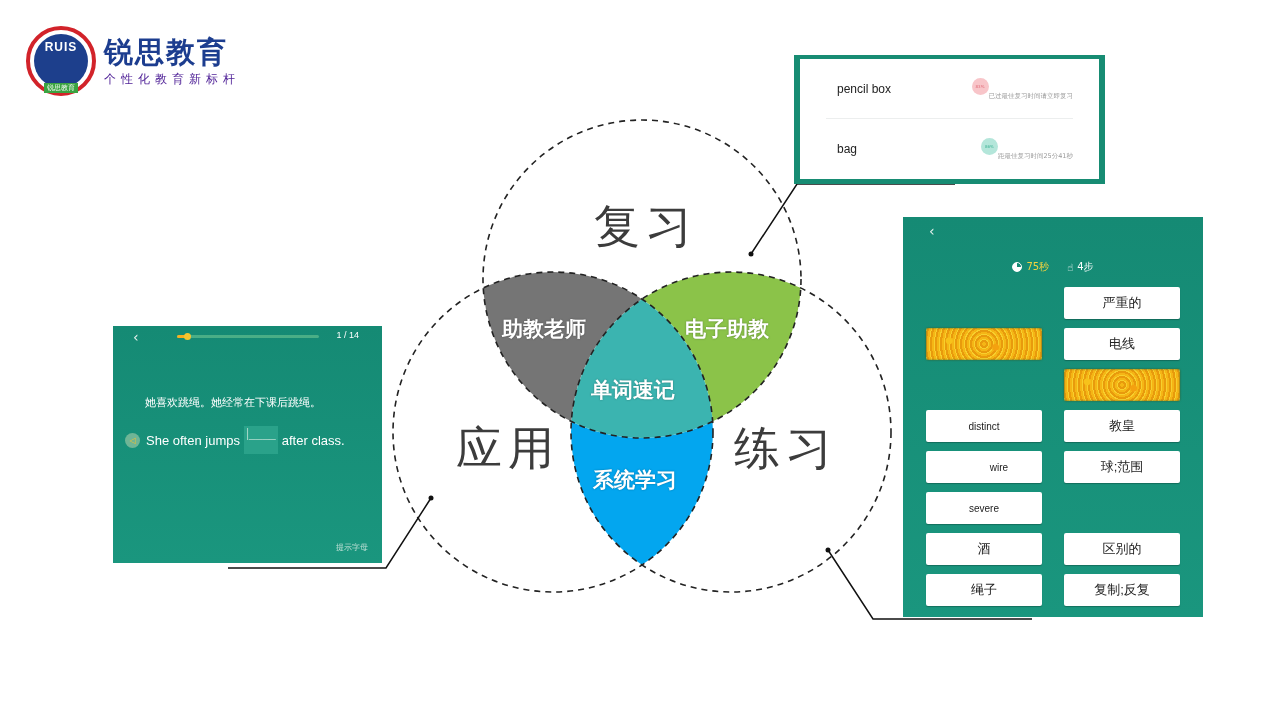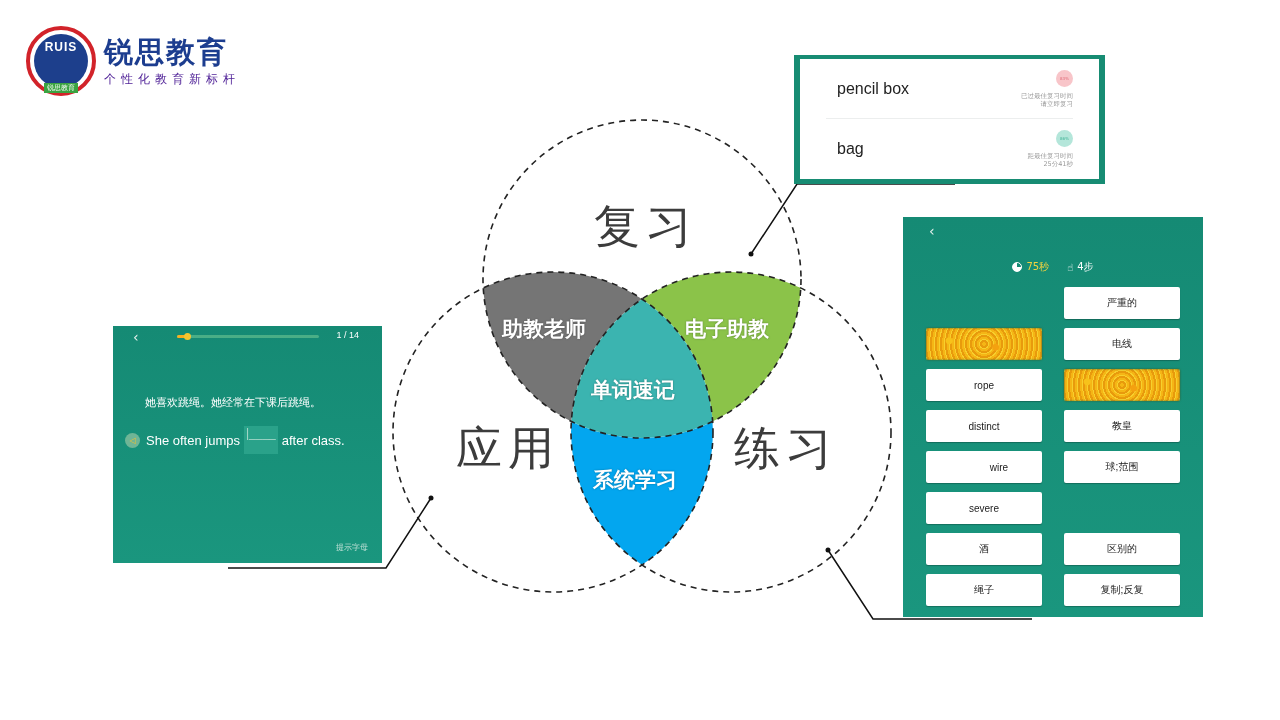--- a/index.html
+++ b/index.html
@@ -19,22 +19,22 @@
   
   svg.venn { position: absolute; left: 0; top: 0; width: 1280px; height: 720px; }
   .venn-label { position: absolute; font-size: 46px; color: #3c3c3c; letter-spacing: 6px; font-family: "DejaVu Sans", sans-serif; }
   .region-label { position: absolute; color: #fff; font-weight: bold; font-size: 21px; text-shadow: 0 0 2px rgba(0,0,0,0.35); white-space: nowrap; }
 
   
   .review-card { position: absolute; left: 794px; top: 55px; width: 311px; height: 129px; background: #178c73; padding: 4px 6px 5px 6px; }
   .review-inner { background: #fff; width: 100%; height: 100%; padding: 0 26px 0 26px; }
   .review-row { height: 60px; display: flex; align-items: center; justify-content: space-between; border-bottom: 1px solid #eceeee; }
   .review-row:last-child { border-bottom: none; }
-  .review-word { font-size: 16px; color: #222; font-family: "Liberation Sans", sans-serif; padding-left: 11px; }
-  .review-right { text-align: left; display: flex; flex-direction: column; align-items: flex-end; }
+  .review-word { font-size: 12px; color: #222; font-family: "Liberation Sans", sans-serif; padding-left: 11px; }
+  .review-right { text-align: left; display: flex; flex-direction: row; align-items: flex-end; }
   .pct-circle { width: 17px; height: 17px; border-radius: 50%; font-size: 4px; display: flex; align-items: center; justify-content: center; margin-bottom: 5px; }
   .pct-red { background: #f8c5c9; color: #e06a77; }
   .pct-green { background: #b4e6da; color: #3fb396; }
   .review-note { font-size: 6.5px; color: #999; line-height: 8px; }
 
   
   .spell-panel { position: absolute; left: 113px; top: 326px; width: 269px; height: 237px; background: linear-gradient(180deg,#158a74 0%, #1a967e 100%); color: #fff; }
   .spell-back { position: absolute; left: 20px; top: 3px; font-size: 14px; color: #e6f2ee; }
   .progress-track { position: absolute; left: 64px; top: 9px; width: 142px; height: 3px; background: #4aae86; border-radius: 2px; }
   .progress-fill { position: absolute; left: 0; top: 0; height: 3px; width: 10px; background: #f6b021; border-radius: 2px; }
@@ -47,21 +47,21 @@
   .hint { position: absolute; right: 14px; bottom: 10px; font-size: 8px; color: #bfe0d6; }
 
   
   .match-panel { position: absolute; left: 903px; top: 217px; width: 300px; height: 400px; background: linear-gradient(180deg,#158a74 0%, #1a967e 100%); }
   .match-back { position: absolute; left: 26px; top: 6px; font-size: 14px; color: #e6f2ee; }
   .match-title { position: absolute; left: 0; width: 100%; top: 9px; text-align: center; font-size: 10px; color: #fff; }
   .match-stats { position: absolute; left: 0; width: 100%; top: 43px; display: flex; justify-content: center; gap: 18px; font-size: 10px; }
   .stat-time { color: #f3d33e; display: flex; align-items: center; gap: 4px; }
   .stat-steps { color: #fff; display: flex; align-items: center; gap: 4px; }
   .clock-icon { width: 10px; height: 10px; border-radius: 50%; background: conic-gradient(#158a74 0 25%, #fff 25% 100%); border: 1px solid #fff; }
-  .tile { position: absolute; width: 116px; height: 32px; background: #fff; border-radius: 2px; display: flex; align-items: center; justify-content: center; font-size: 10px; color: #222; box-shadow: 0 1px 1px rgba(0,0,0,0.25); font-family: Liberation Sans, sans-serif; }
+  .tile { position: absolute; width: 116px; height: 32px; background: #fff; border-radius: 2px; display: flex; align-items: center; justify-content: center; font-size: 13px; color: #222; box-shadow: 0 1px 1px rgba(0,0,0,0.25); font-family: Liberation Sans, sans-serif; }
   .tile.en { font-family: "Liberation Sans", sans-serif; font-size: 10px; }
   .tile.flower { background: radial-gradient(circle at 20% 40%, #f7c21a 0 3px, transparent 4px), radial-gradient(circle at 60% 60%, #f4a10f 0 3px, transparent 4px), repeating-radial-gradient(circle at 50% 50%, #f5b515 0 2px, #e89a0c 2px 4px, #f7cf2d 4px 5px); box-shadow: 0 0 2px #2f6b3a inset, 0 0 2px #3a5a26; }
 </style>
 </head>
 <body>
 
 <div class="logo">
   <div class="logo-badge">
     <div class="inner">
       <span class="ruis">RUIS</span>
@@ -189,21 +189,20 @@
       <span class="clock-icon"></span>
       <span>75秒</span>
     </span>
     <span class="stat-steps">
       <span>☝</span>
       <span>4步</span>
     </span>
   </div>
 
   <div class="tile flower" style="left:23px; top:111px;"></div>
-  <div class="tile en" style="left:23px; top:152px;">rope</div>
   <div class="tile en" style="left:23px; top:193px;">distinct</div>
   <div class="tile en" style="left:23px; top:234px;padding-left:30px;">wire</div>
   <div class="tile en" style="left:23px; top:275px;">severe</div>
   <div class="tile" style="left:23px; top:316px;">酒</div>
   <div class="tile" style="left:23px; top:357px;">绳子</div>
 
   <div class="tile" style="left:161px; top:70px;">严重的</div>
   <div class="tile" style="left:161px; top:111px;">电线</div>
   <div class="tile flower" style="left:161px; top:152px;"></div>
   <div class="tile" style="left:161px; top:193px;">教皇</div>

